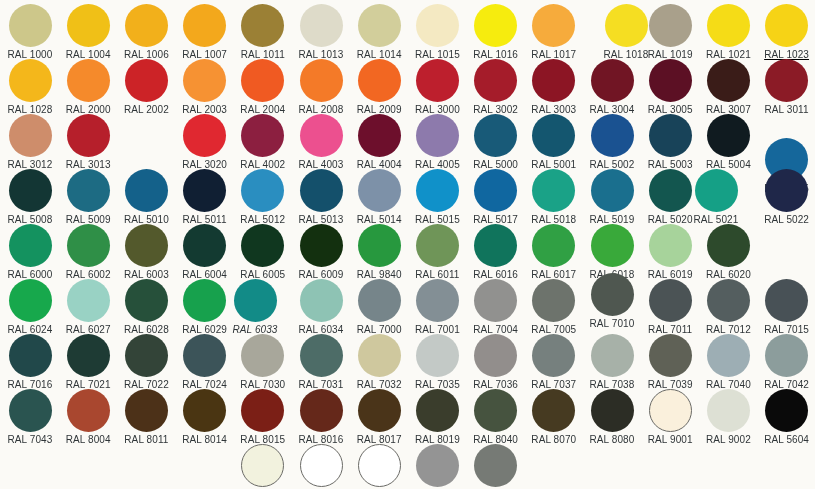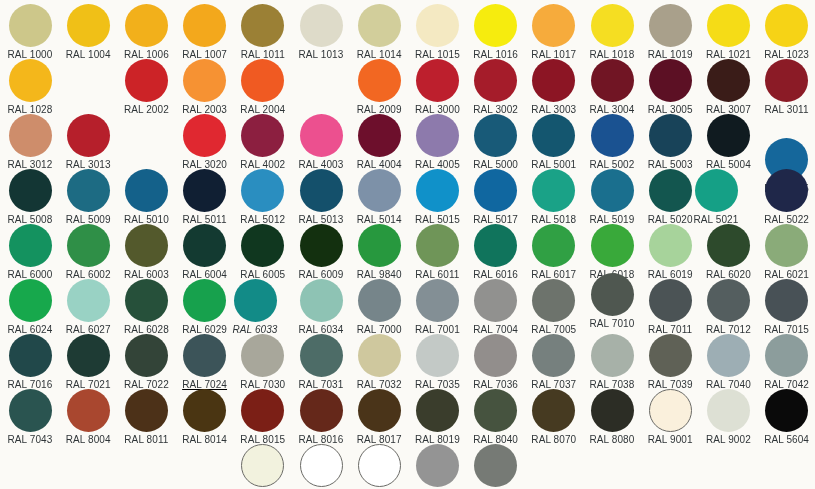--- a/index.html
+++ b/index.html
@@ -84,52 +84,60 @@
       <span class="label" style="color: rgb(47, 53, 56);">RAL 1015</span>
     </div>
     <div class="swatch" style="left: 466.6px; top: 4px;">
       <span class="dot" style="background: rgb(246, 236, 14);"></span>
       <span class="label" style="color: rgb(47, 53, 56);">RAL 1016</span>
     </div>
     <div class="swatch" style="left: 524.8px; top: 4px;">
       <span class="dot" style="background: rgb(246, 171, 60);"></span>
       <span class="label" style="color: rgb(47, 53, 56);">RAL 1017</span>
     </div>
-    <div class="swatch" style="left: 583px; top: 4px;">
+    <div class="swatch" style="left: 597px; top: 4px;">
       <span class="dot" style="background: rgb(245, 222, 34);"></span>
       <span class="label" style="color: rgb(47, 53, 56);">RAL 1018</span>
     </div>
     <div class="swatch" style="left: 641.2px; top: 4px;">
       <span class="dot" style="background: rgb(169, 160, 139);"></span>
       <span class="label" style="color: rgb(47, 53, 56);">RAL 1019</span>
     </div>
     <div class="swatch" style="left: 699.4px; top: 4px;">
       <span class="dot" style="background: rgb(245, 220, 23);"></span>
       <span class="label" style="color: rgb(47, 53, 56);">RAL 1021</span>
     </div>
-    <div class="swatch" style="left: 757.6px; top: 4px;">
+    <div class="swatch" style="left: 757.6px; top: 4px; text-decoration: underline;">
       <span class="dot" style="background: rgb(246, 211, 22);"></span>
       <span class="label" style="color: rgb(47, 53, 56);">RAL 1023</span>
     </div>
     <div class="swatch" style="left: 1px; top: 59px;">
       <span class="dot" style="background: rgb(244, 183, 27);"></span>
       <span class="label" style="color: rgb(47, 53, 56);">RAL 1028</span>
     </div>
+    <div class="swatch" style="left: 59.2px; top: 59px;">
+      <span class="dot" style="background: rgb(245, 138, 43);"></span>
+      <span class="label" style="color: rgb(47, 53, 56);">RAL 2000</span>
+    </div>
     <div class="swatch" style="left: 117.4px; top: 59px;">
       <span class="dot" style="background: rgb(204, 35, 39);"></span>
       <span class="label" style="color: rgb(47, 53, 56);">RAL 2002</span>
     </div>
     <div class="swatch" style="left: 175.6px; top: 59px;">
       <span class="dot" style="background: rgb(246, 146, 51);"></span>
       <span class="label" style="color: rgb(47, 53, 56);">RAL 2003</span>
     </div>
     <div class="swatch" style="left: 233.8px; top: 59px;">
       <span class="dot" style="background: rgb(240, 90, 34);"></span>
       <span class="label" style="color: rgb(47, 53, 56);">RAL 2004</span>
     </div>
+    <div class="swatch" style="left: 292px; top: 59px;">
+      <span class="dot" style="background: rgb(244, 122, 40);"></span>
+      <span class="label" style="color: rgb(47, 53, 56);">RAL 2008</span>
+    </div>
     <div class="swatch" style="left: 350.2px; top: 59px;">
       <span class="dot" style="background: rgb(242, 103, 34);"></span>
       <span class="label" style="color: rgb(47, 53, 56);">RAL 2009</span>
     </div>
     <div class="swatch" style="left: 408.4px; top: 59px;">
       <span class="dot" style="background: rgb(189, 31, 45);"></span>
       <span class="label" style="color: rgb(47, 53, 56);">RAL 3000</span>
     </div>
     <div class="swatch" style="left: 466.6px; top: 59px;">
       <span class="dot" style="background: rgb(165, 28, 42);"></span>
@@ -308,24 +316,20 @@
       <span class="label" style="color: rgb(47, 53, 56);">RAL 6018</span>
     </div>
     <div class="swatch" style="left: 641.2px; top: 224px;">
       <span class="dot" style="background: rgb(167, 211, 155);"></span>
       <span class="label" style="color: rgb(47, 53, 56);">RAL 6019</span>
     </div>
     <div class="swatch" style="left: 699.4px; top: 224px;">
       <span class="dot" style="background: rgb(45, 74, 44);"></span>
       <span class="label" style="color: rgb(47, 53, 56);">RAL 6020</span>
     </div>
-    <div class="swatch" style="left: 757.6px; top: 224px;">
-      <span class="dot" style="background: rgb(138, 171, 121);"></span>
-      <span class="label" style="color: rgb(47, 53, 56);">RAL 6021</span>
-    </div>
     <div class="swatch" style="left: 1px; top: 279px;">
       <span class="dot" style="background: rgb(23, 168, 76);"></span>
       <span class="label" style="color: rgb(47, 53, 56);">RAL 6024</span>
     </div>
     <div class="swatch" style="left: 59.2px; top: 279px;">
       <span class="dot" style="background: rgb(153, 210, 196);"></span>
       <span class="label" style="color: rgb(47, 53, 56);">RAL 6027</span>
     </div>
     <div class="swatch" style="left: 117.4px; top: 279px;">
       <span class="dot" style="background: rgb(38, 80, 58);"></span>
@@ -380,21 +384,21 @@
       <span class="label" style="color: rgb(47, 53, 56);">RAL 7016</span>
     </div>
     <div class="swatch" style="left: 59.2px; top: 334px;">
       <span class="dot" style="background: rgb(30, 59, 52);"></span>
       <span class="label" style="color: rgb(47, 53, 56);">RAL 7021</span>
     </div>
     <div class="swatch" style="left: 117.4px; top: 334px;">
       <span class="dot" style="background: rgb(51, 68, 56);"></span>
       <span class="label" style="color: rgb(47, 53, 56);">RAL 7022</span>
     </div>
-    <div class="swatch" style="left: 175.6px; top: 334px; text-decoration: underline;">
+    <div class="swatch" style="left: 175.6px; top: 334px;">
       <span class="dot" style="background: rgb(60, 84, 89);"></span>
       <span class="label" style="color: rgb(47, 53, 56);">RAL 7024</span>
     </div>
     <div class="swatch" style="left: 233.8px; top: 334px;">
       <span class="dot" style="background: rgb(168, 167, 155);"></span>
       <span class="label" style="color: rgb(47, 53, 56);">RAL 7030</span>
     </div>
     <div class="swatch" style="left: 292px; top: 334px;">
       <span class="dot" style="background: rgb(77, 108, 103);"></span>
       <span class="label" style="color: rgb(47, 53, 56);">RAL 7031</span>

